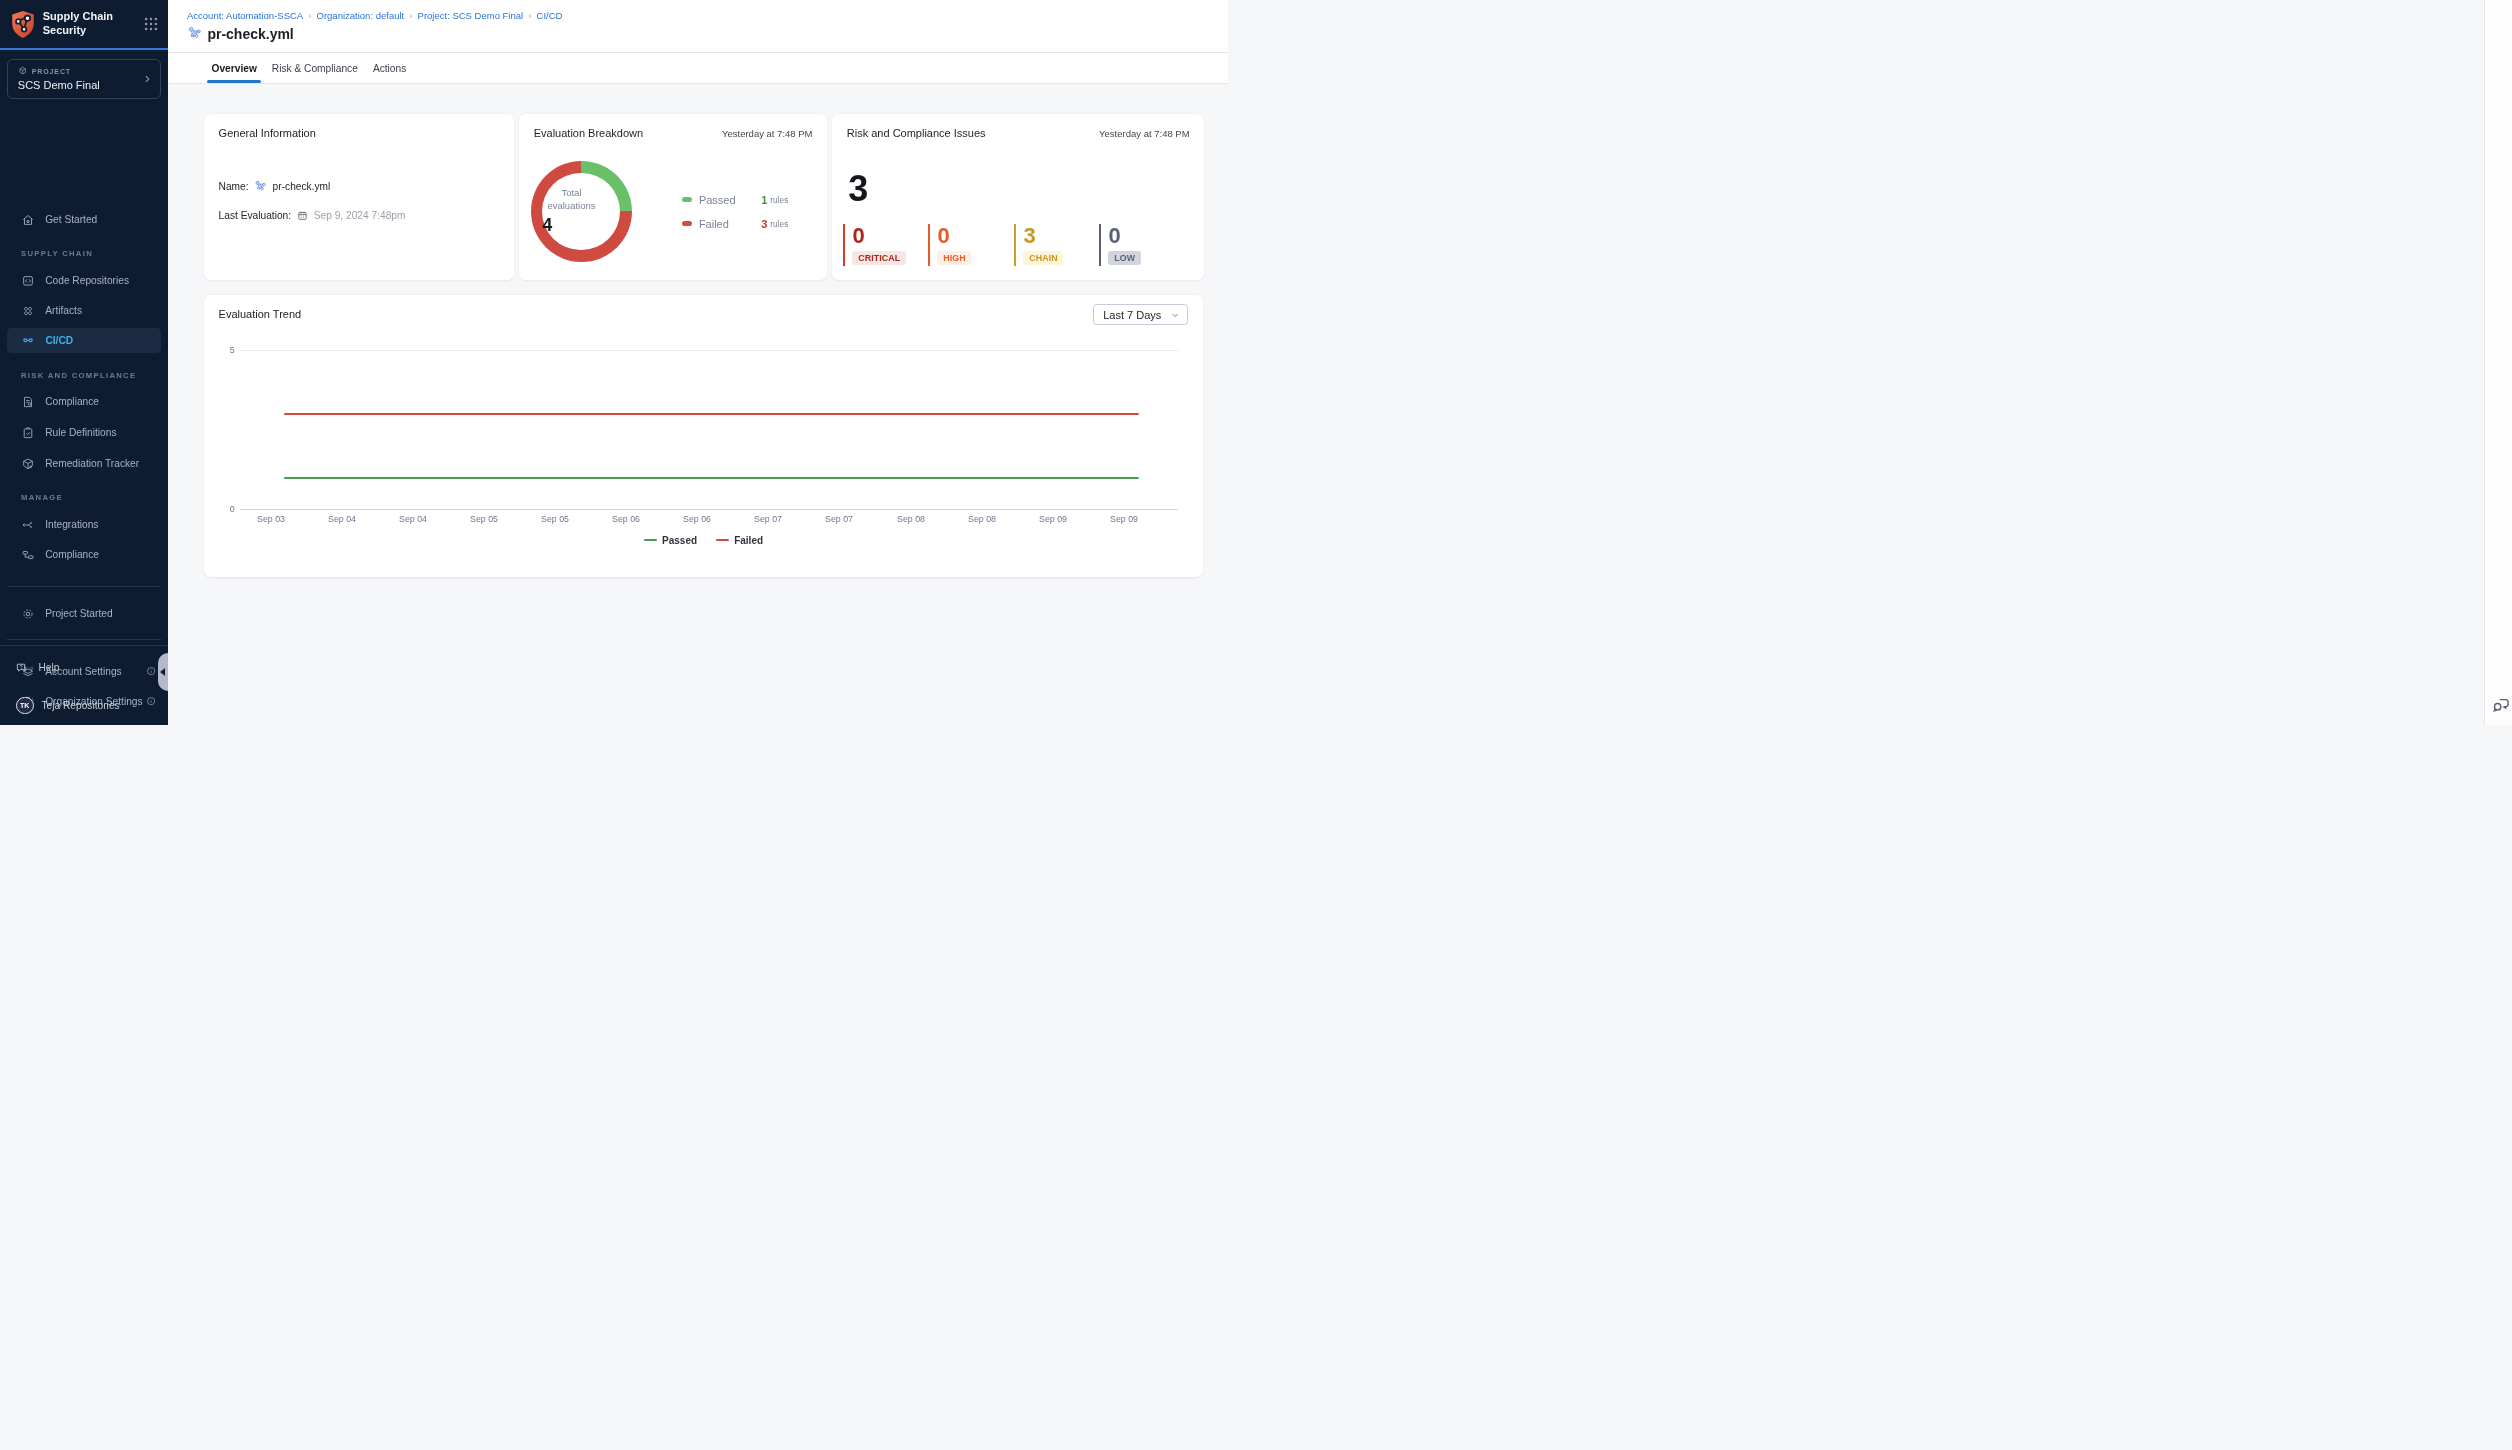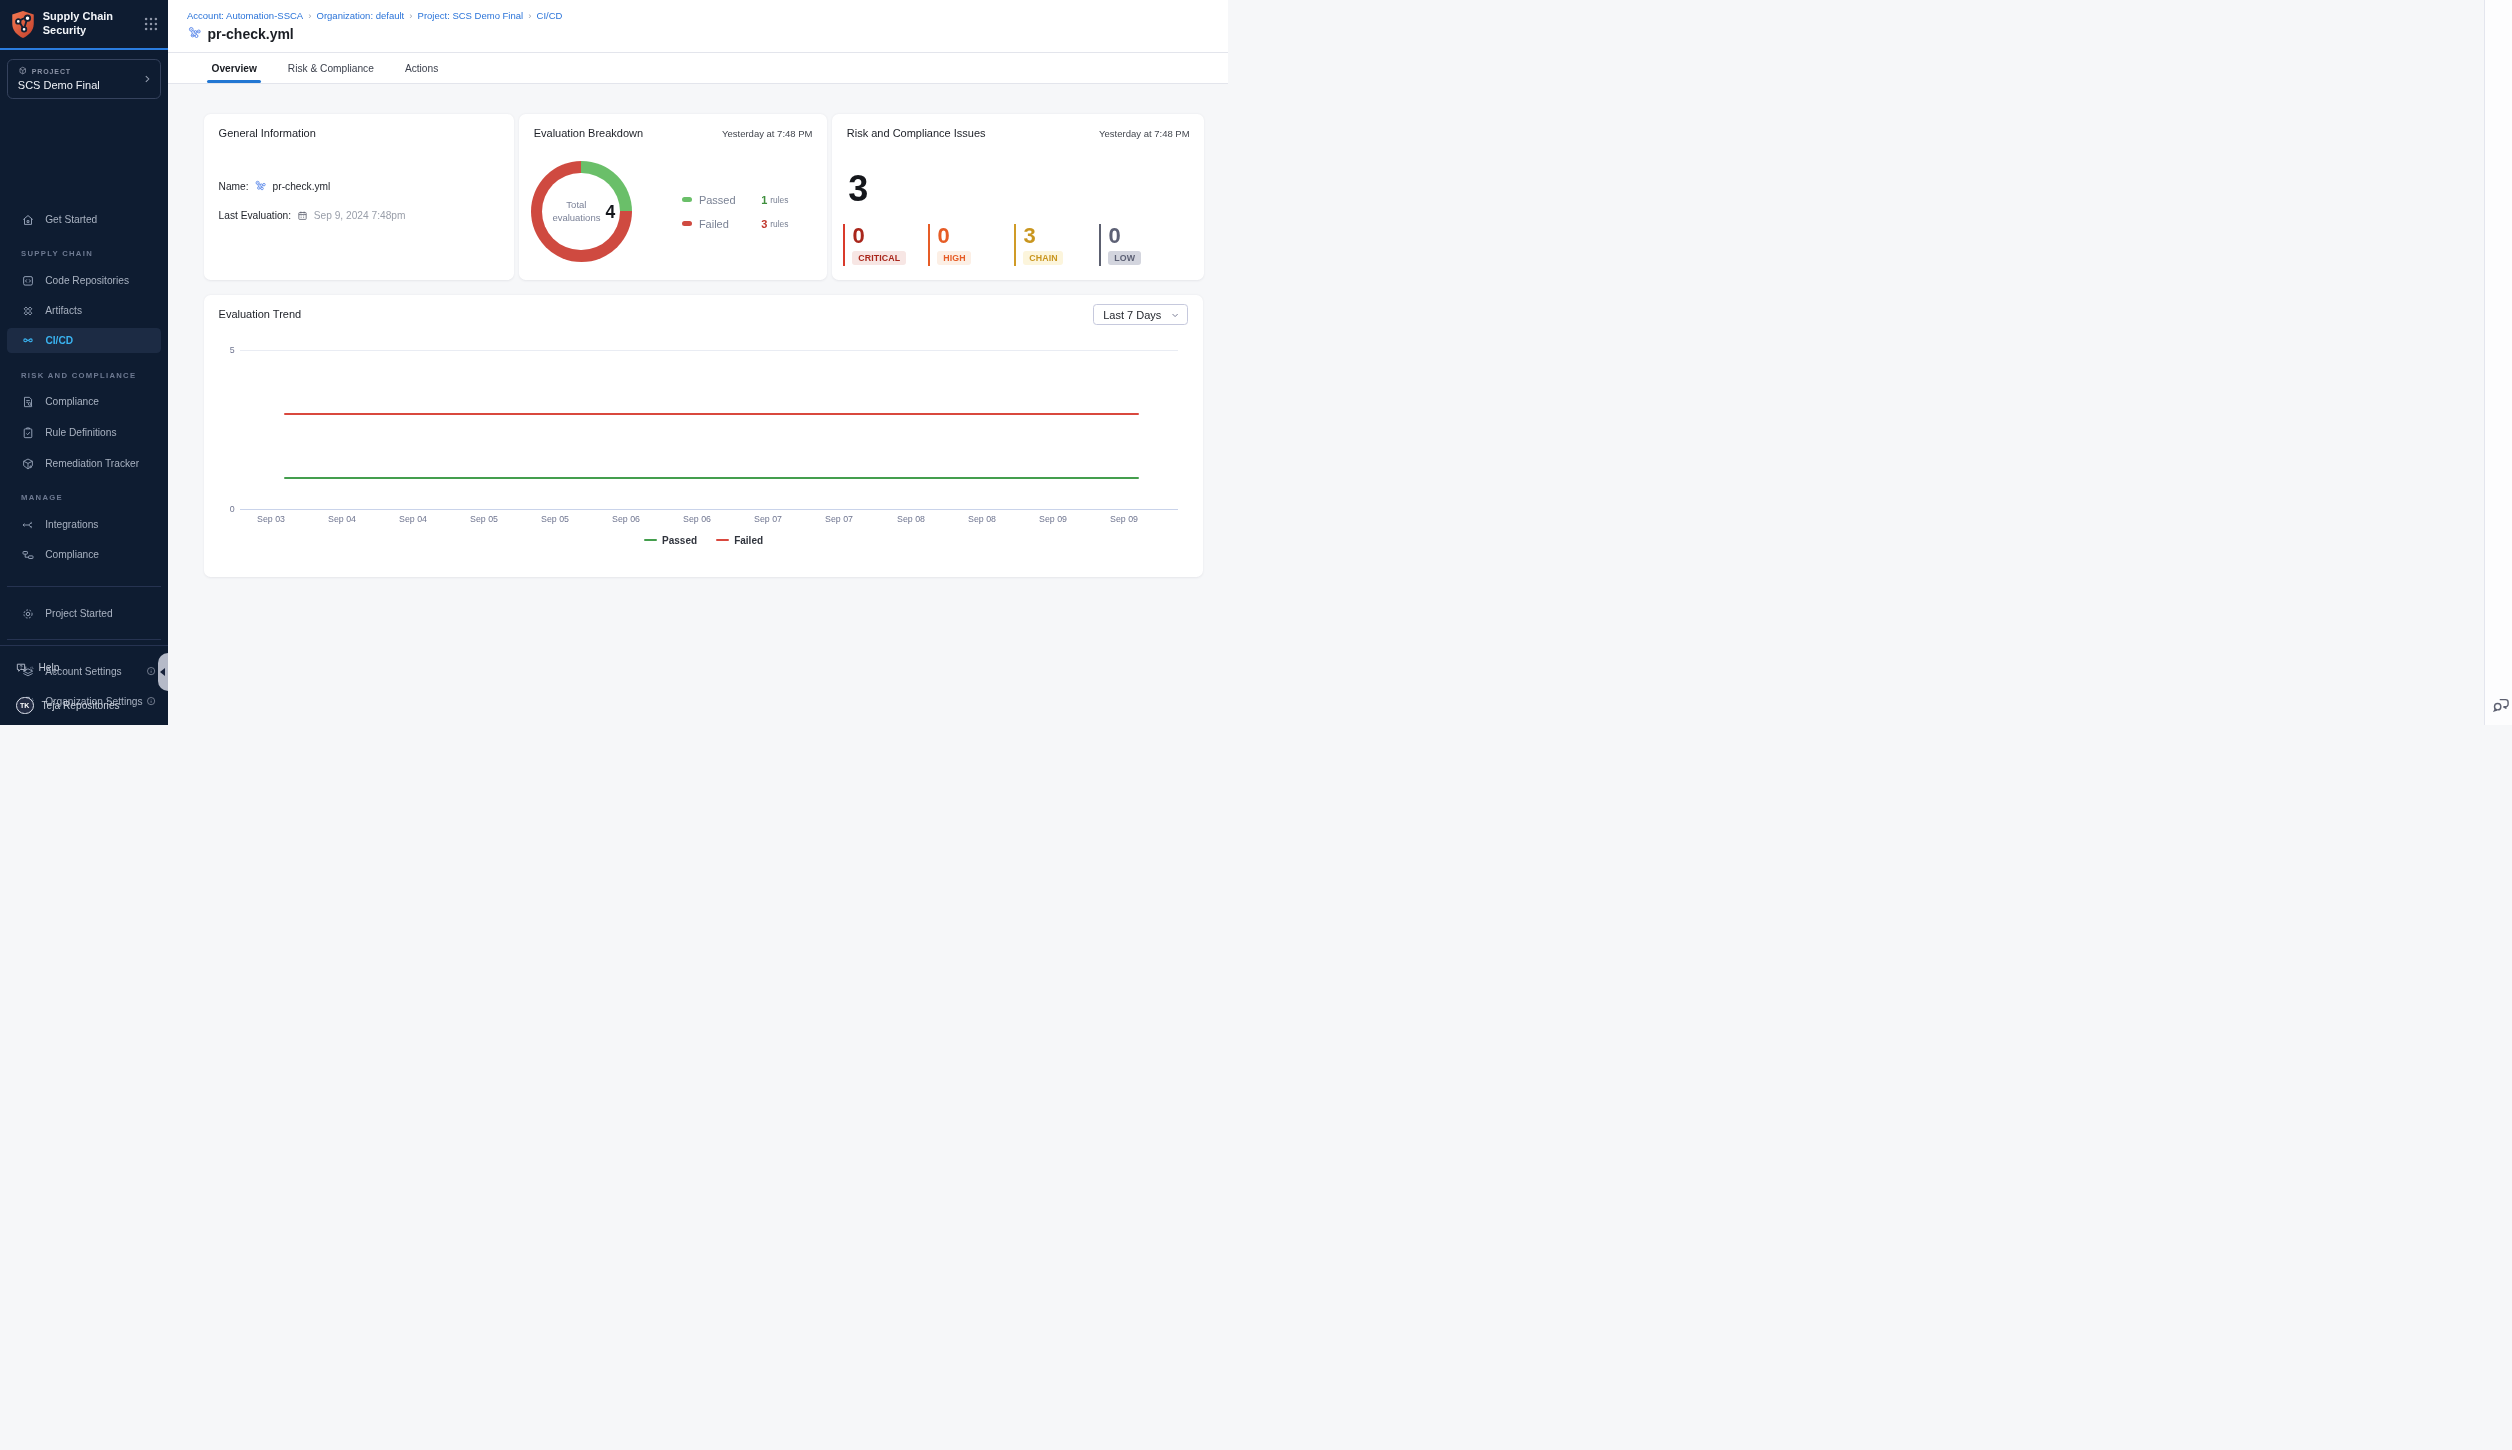--- a/index.html
+++ b/index.html
@@ -47,21 +47,21 @@
 
   
   .main { position:absolute; left:168px; top:0; width:1060px; height:725px; background:#f6f7f9; }
   .top { height:53px; background:#fff; border-bottom:0.7px solid #e3e5ec; padding:9.5px 0 0 19px; }
   .breadcrumb { font-size:9.5px; color:#9aa0ad; display:flex; gap:5.1px; align-items:center; }
   .breadcrumb a { color:#2b74d9; text-decoration:none; cursor:pointer; }
   .title-row { display:flex; align-items:center; gap:5.8px; margin-top:5.1px; }
   .title-row h1 { font-size:14px; font-weight:800; color:#1b1e24; }
   .pipe-icon { display:flex; color:#4a7ce8; }
   .tabs { height:31px; background:#fff; border-bottom:0.7px solid #e3e5ec; display:flex;
-    align-items:center; padding-left:42px; gap:28px; }
+    align-items:center; padding-left:42px; gap:12px; }
   .tab { position:relative; font-size:10.2px; color:#3c414d; height:100%; display:flex;
     align-items:center; cursor:pointer; padding:0 1.5px; }
   .tab.active { color:#181b21; font-weight:700; }
   .tab.active::after { content:""; position:absolute; left:-2.9px; right:-2.9px; bottom:0;
     height:2.6px; background:#2277d3; border-radius:1.5px; }
   .content { position:relative; height:642px; padding:30px 0 0 36px; }
 
   .card { position:relative; background:#fff; border-radius:6.6px;
     box-shadow:0 0.7px 2.2px rgba(35,36,58,.08); }
   .card h2 { position:absolute; left:14.6px; top:13px; font-size:11px; font-weight:400; color:#1c1f26; }
@@ -74,21 +74,21 @@
   
   .info-row { position:absolute; left:14.6px; display:flex; align-items:center; gap:5.8px; font-size:10.2px; }
   .info-row.r1 { top:66px; } .info-row.r2 { top:96px; }
   .ilabel { font-weight:400; color:#23262d;text-align:center; }
   .ival.dark { color:#23262d; } .ival.gray { color:#999ea9; }
   .cal-icon { display:flex; color:#5d6170; }
 
   
   .donut { position:absolute; left:11.7px; top:47px; width:101px; height:101px; border-radius:50%; }
   .hole { position:absolute; inset:11.7px; background:#fff; border-radius:50%; display:flex;
-    align-items:center; justify-content:center; }
+    flex-direction:column; align-items:flex-start; justify-content:center; }
   .hole .cl { font-size:9.5px; color:#7b8298; text-align:center; width:58px; line-height:1.35; }
   .hole .cv { font-size:17.5px; font-weight:700; color:#15171c; margin-top:1.5px; }
   .bd-legend { position:absolute; left:163px; top:0; }
   .bl-row { position:absolute; display:flex; align-items:center; height:11.7px; }
   .bl-row.r1 { top:80px; } .bl-row.r2 { top:104px; }
   .pill { width:9.5px; height:5.1px; border-radius:2.9px; }
   .bl-label { margin-left:7.3px; width:42px; font-size:11px; color:#7a8294; }
   .bl-count { margin-left:20.4px; font-size:11px; font-weight:700; }
   .bl-count.green { color:#3f8f3d; } .bl-count.red { color:#c0362c; }
   .bl-unit { margin-left:2.9px; font-size:8.4px; color:#7a8294; }

